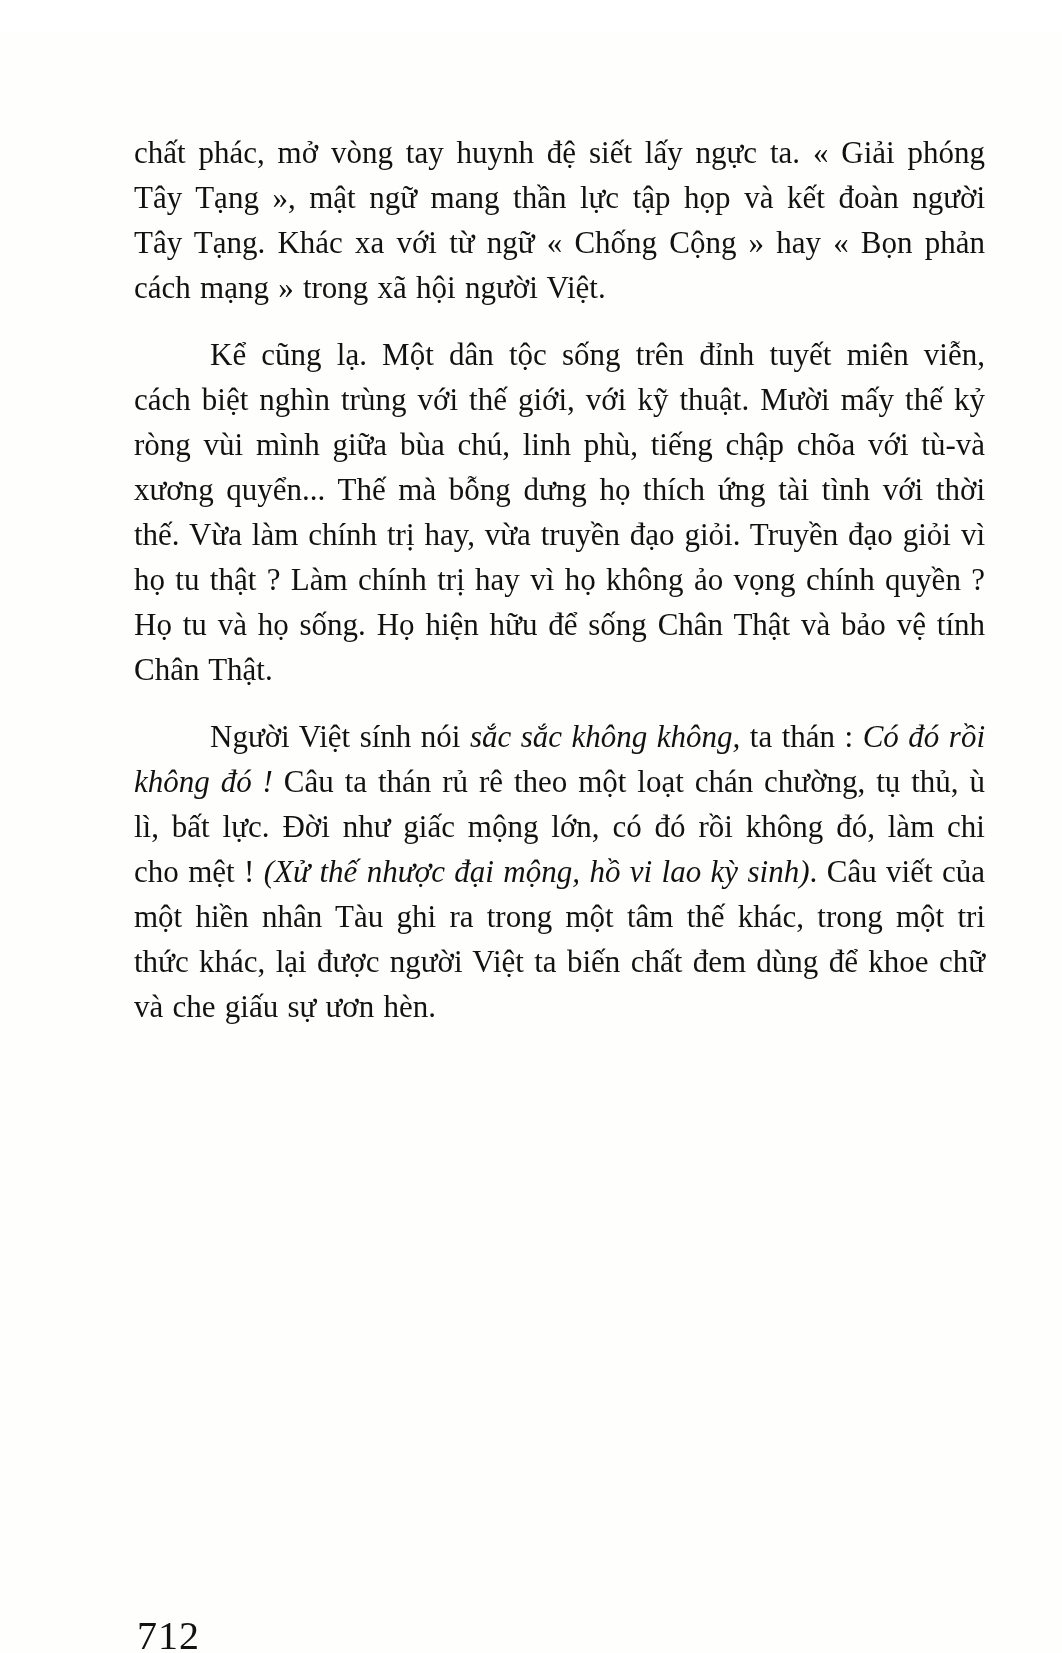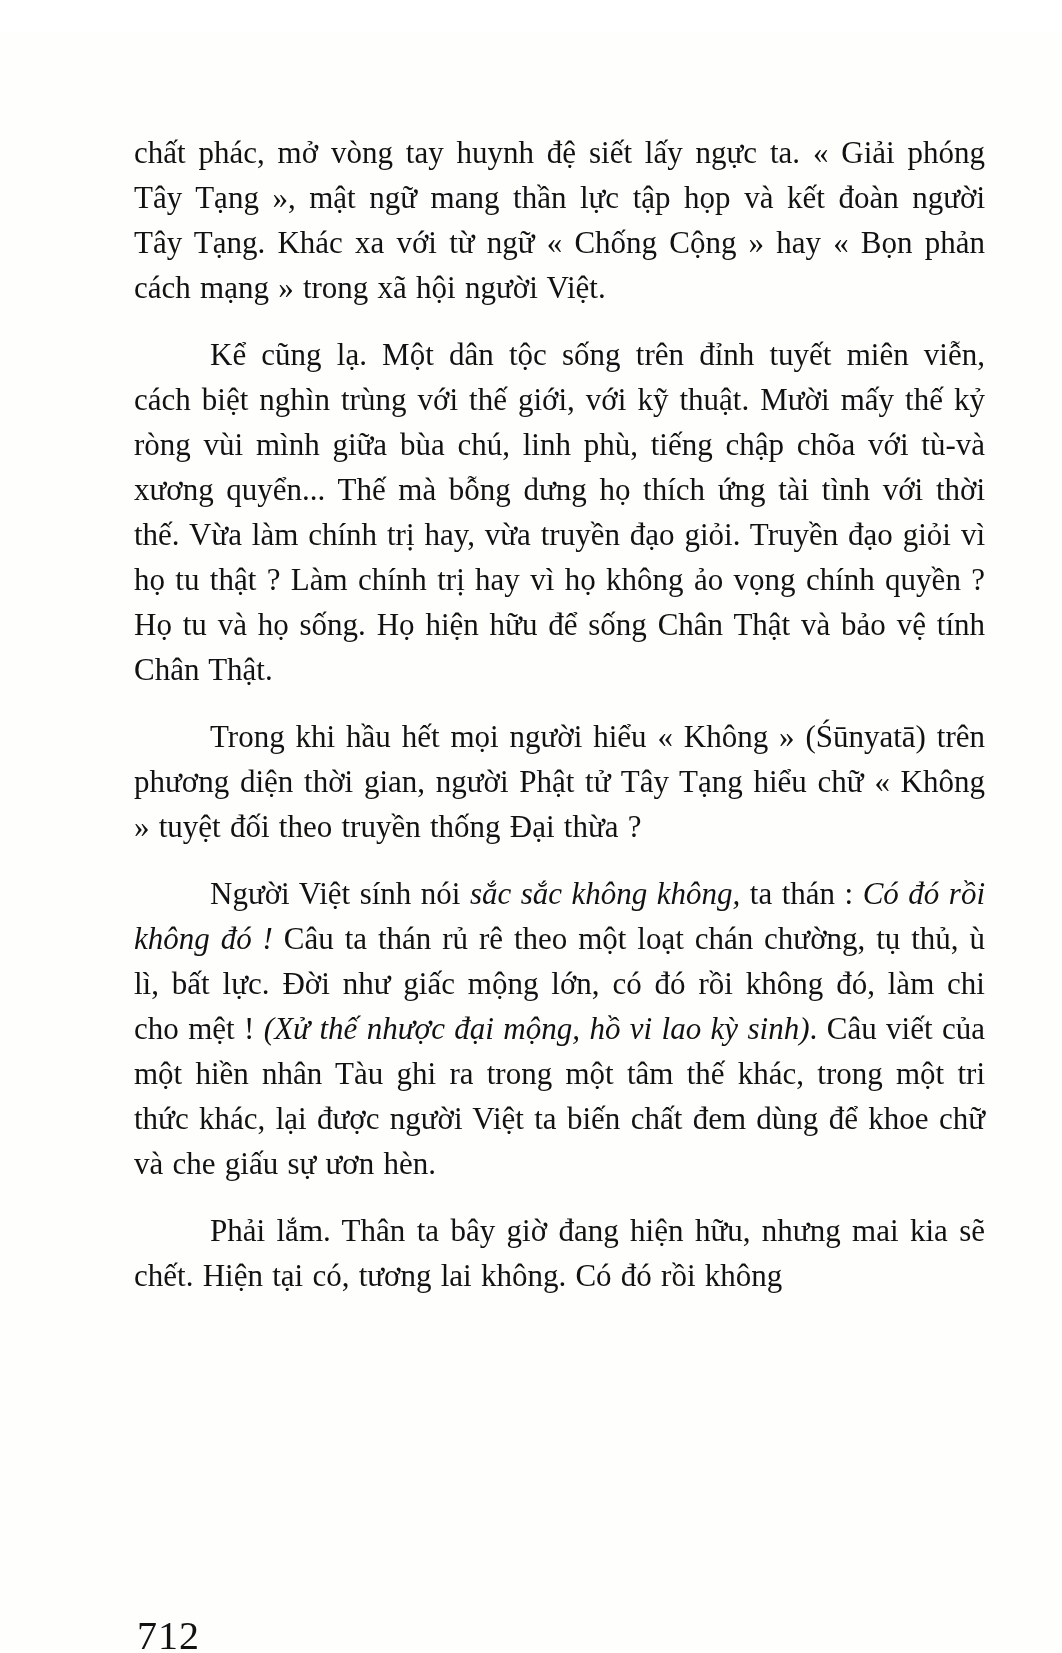--- a/index.html
+++ b/index.html
@@ -47,18 +47,16 @@
     letter-spacing: 1px;
   }
 </style>
 </head>
 <body>
 
 <div class="page">
   <div class="text-block" id="paragraphs">
       <p class="para"><span>chất phác, mở vòng tay huynh đệ siết lấy ngực ta. « Giải phóng Tây Tạng », mật ngữ mang thần lực tập họp và kết đoàn người Tây Tạng. Khác xa với từ ngữ « Chống Cộng » hay « Bọn phản cách mạng » trong xã hội người Việt.</span></p>
       <p class="para indent"><span>Kể cũng lạ. Một dân tộc sống trên đỉnh tuyết miên viễn, cách biệt nghìn trùng với thế giới, với kỹ thuật. Mười mấy thế kỷ ròng vùi mình giữa bùa chú, linh phù, tiếng chập chõa với tù-và xương quyển... Thế mà bỗng dưng họ thích ứng tài tình với thời thế. Vừa làm chính trị hay, vừa truyền đạo giỏi. Truyền đạo giỏi vì họ tu thật ? Làm chính trị hay vì họ không ảo vọng chính quyền ? Họ tu và họ sống. Họ hiện hữu để sống Chân Thật và bảo vệ tính Chân Thật.</span></p>
-      <p class="para indent"><span>Trong khi hầu hết mọi người hiểu « Không » (Śūnyatā) trên phương diện thời gian, người Phật tử Tây Tạng hiểu chữ « Không » tuyệt đối theo truyền thống Đại thừa ?</span></p>
       <p class="para indent"><span>Người Việt sính nói </span><em>sắc sắc không không,</em><span> ta thán : </span><em>Có đó rồi không đó !</em><span> Câu ta thán rủ rê theo một loạt chán chường, tụ thủ, ù lì, bất lực. Đời như giấc mộng lớn, có đó rồi không đó, làm chi cho mệt ! </span><em>(Xử thế nhược đại mộng, hồ vi lao kỳ sinh)</em><span>. Câu viết của một hiền nhân Tàu ghi ra trong một tâm thế khác, trong một tri thức khác, lại được người Việt ta biến chất đem dùng để khoe chữ và che giấu sự ươn hèn.</span></p>
-      <p class="para indent"><span>Phải lắm. Thân ta bây giờ đang hiện hữu, nhưng mai kia sẽ chết. Hiện tại có, tương lai không. Có đó rồi không</span></p>
     </div>
   <div class="page-number">712</div>
 </div>
 
 </body></html>

